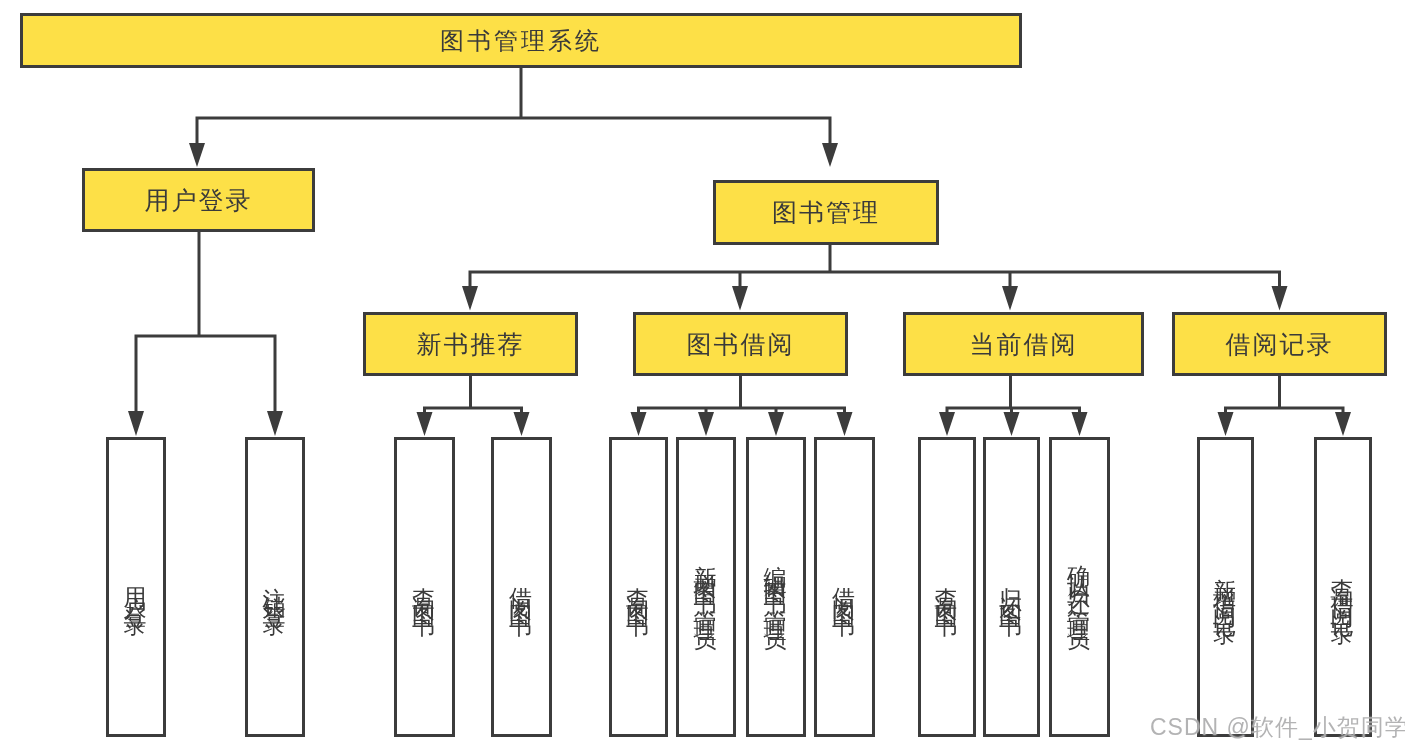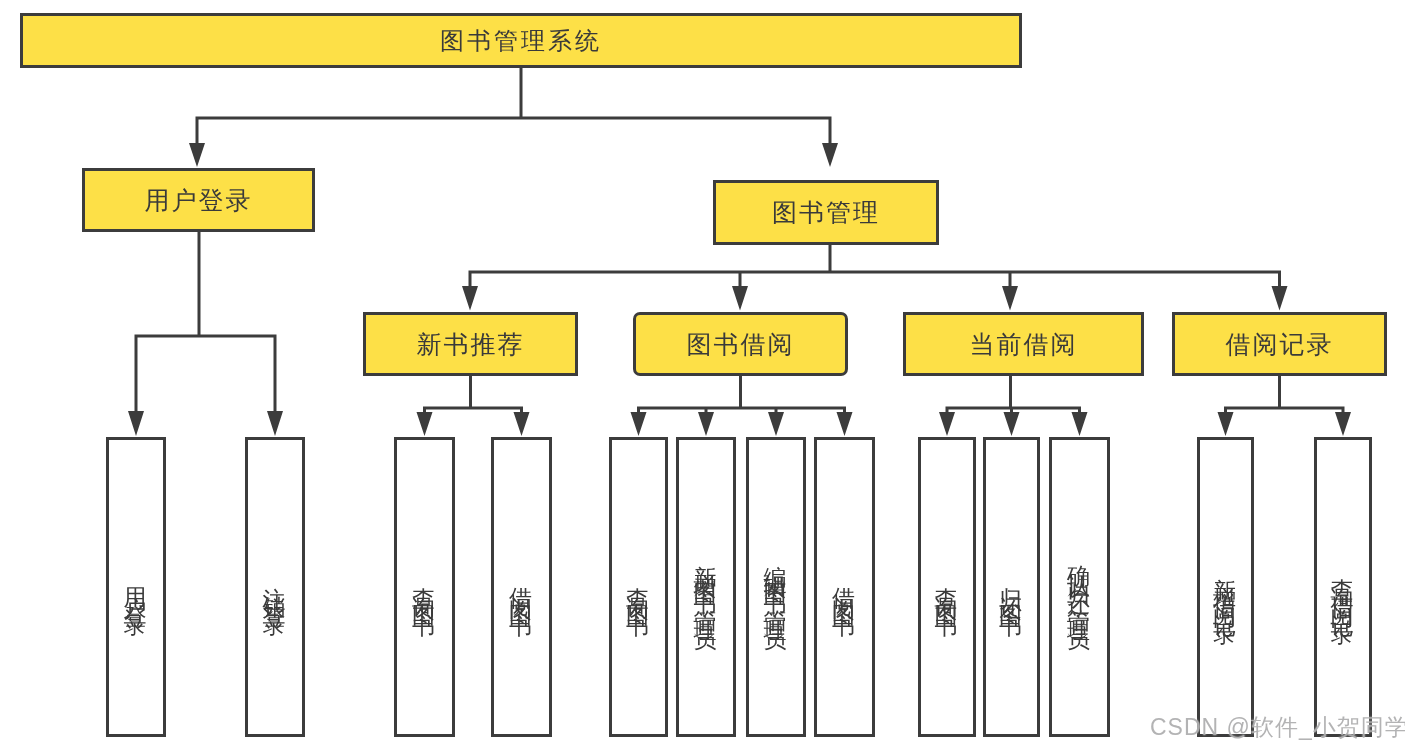--- a/index.html
+++ b/index.html
@@ -115,21 +115,21 @@
       M1217.5 412 H1233.5 L1225.5 436 Z
       M1335 412 H1351 L1343 436 Z"></path>
   </svg>
 
   <div class="hbox root-box" style="left:20px; top:13px; width:1002px; height:55px;">图书管理系统</div>
 
   <div class="hbox" style="left:82px; top:168px; width:233px; height:64px;">用户登录</div>
   <div class="hbox" style="left:713px; top:168px; width:226px; height:65px;margin-top:12px;">图书管理</div>
 
   <div class="hbox" style="left:363px; top:312px; width:215px; height:64px;">新书推荐</div>
-  <div class="hbox" style="left:633px; top:312px; width:215px; height:64px;border-radius:7px;">图书借阅</div>
+  <div class="hbox" style="left:633px; top:312px; width:215px; height:64px;">图书借阅</div>
   <div class="hbox" style="left:903px; top:312px; width:241px; height:64px;">当前借阅</div>
   <div class="hbox" style="left:1172px; top:312px; width:215px; height:64px;">借阅记录</div>
 
   <div class="vbox" style="left:106px; top:437px; width:60px; height:300px;">用户登录</div>
   <div class="vbox" style="left:245px; top:437px; width:60px; height:300px;">注销登录</div>
 
   <div class="vbox" style="left:394px; top:437px; width:61px; height:300px;">查询图书</div>
   <div class="vbox" style="left:491px; top:437px; width:61px; height:300px;">借阅图书</div>
 
   <div class="vbox" style="left:609px; top:437px; width:59px; height:300px;">查询图书</div>

